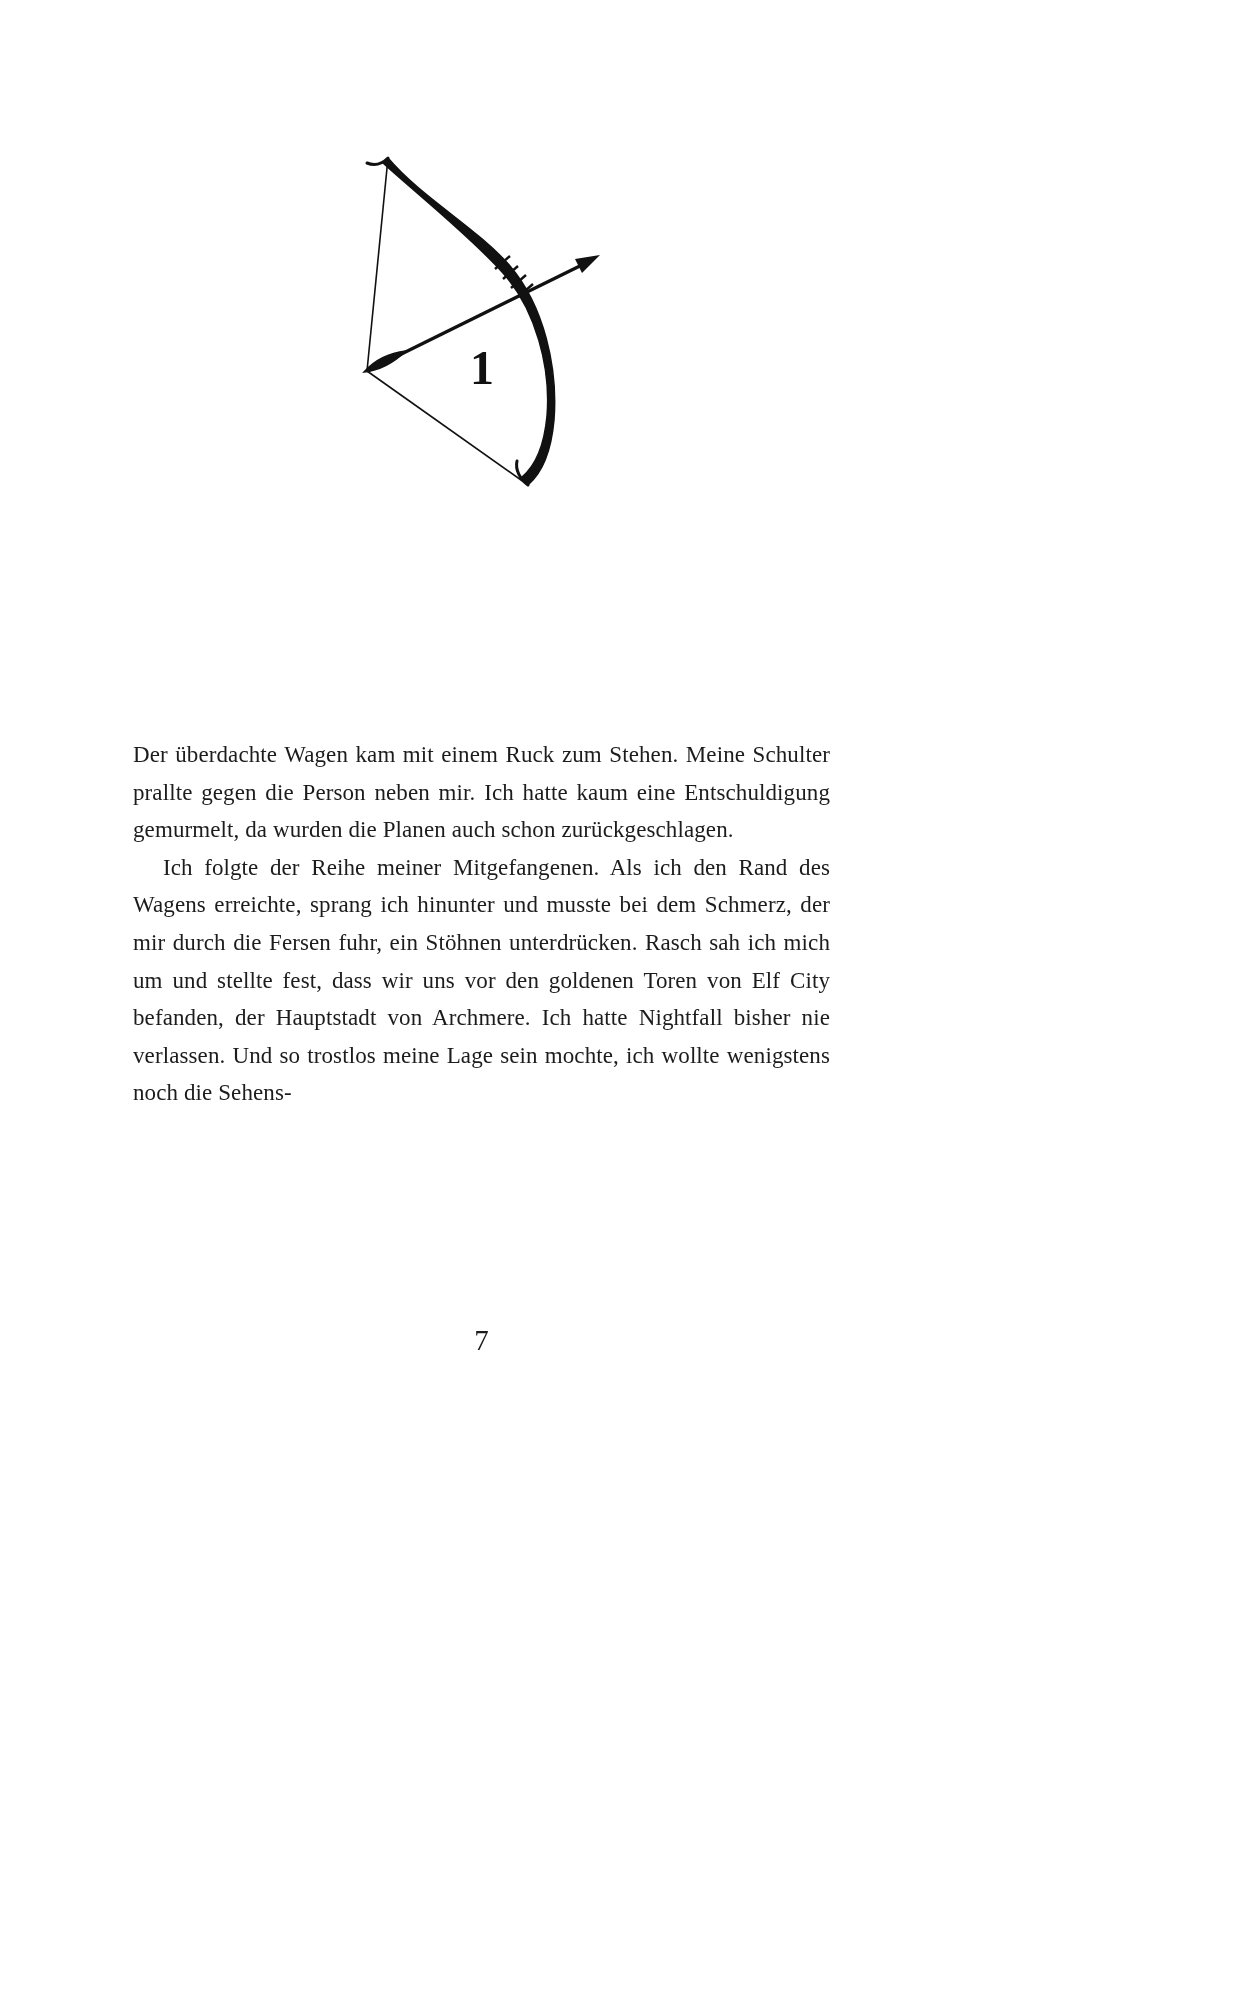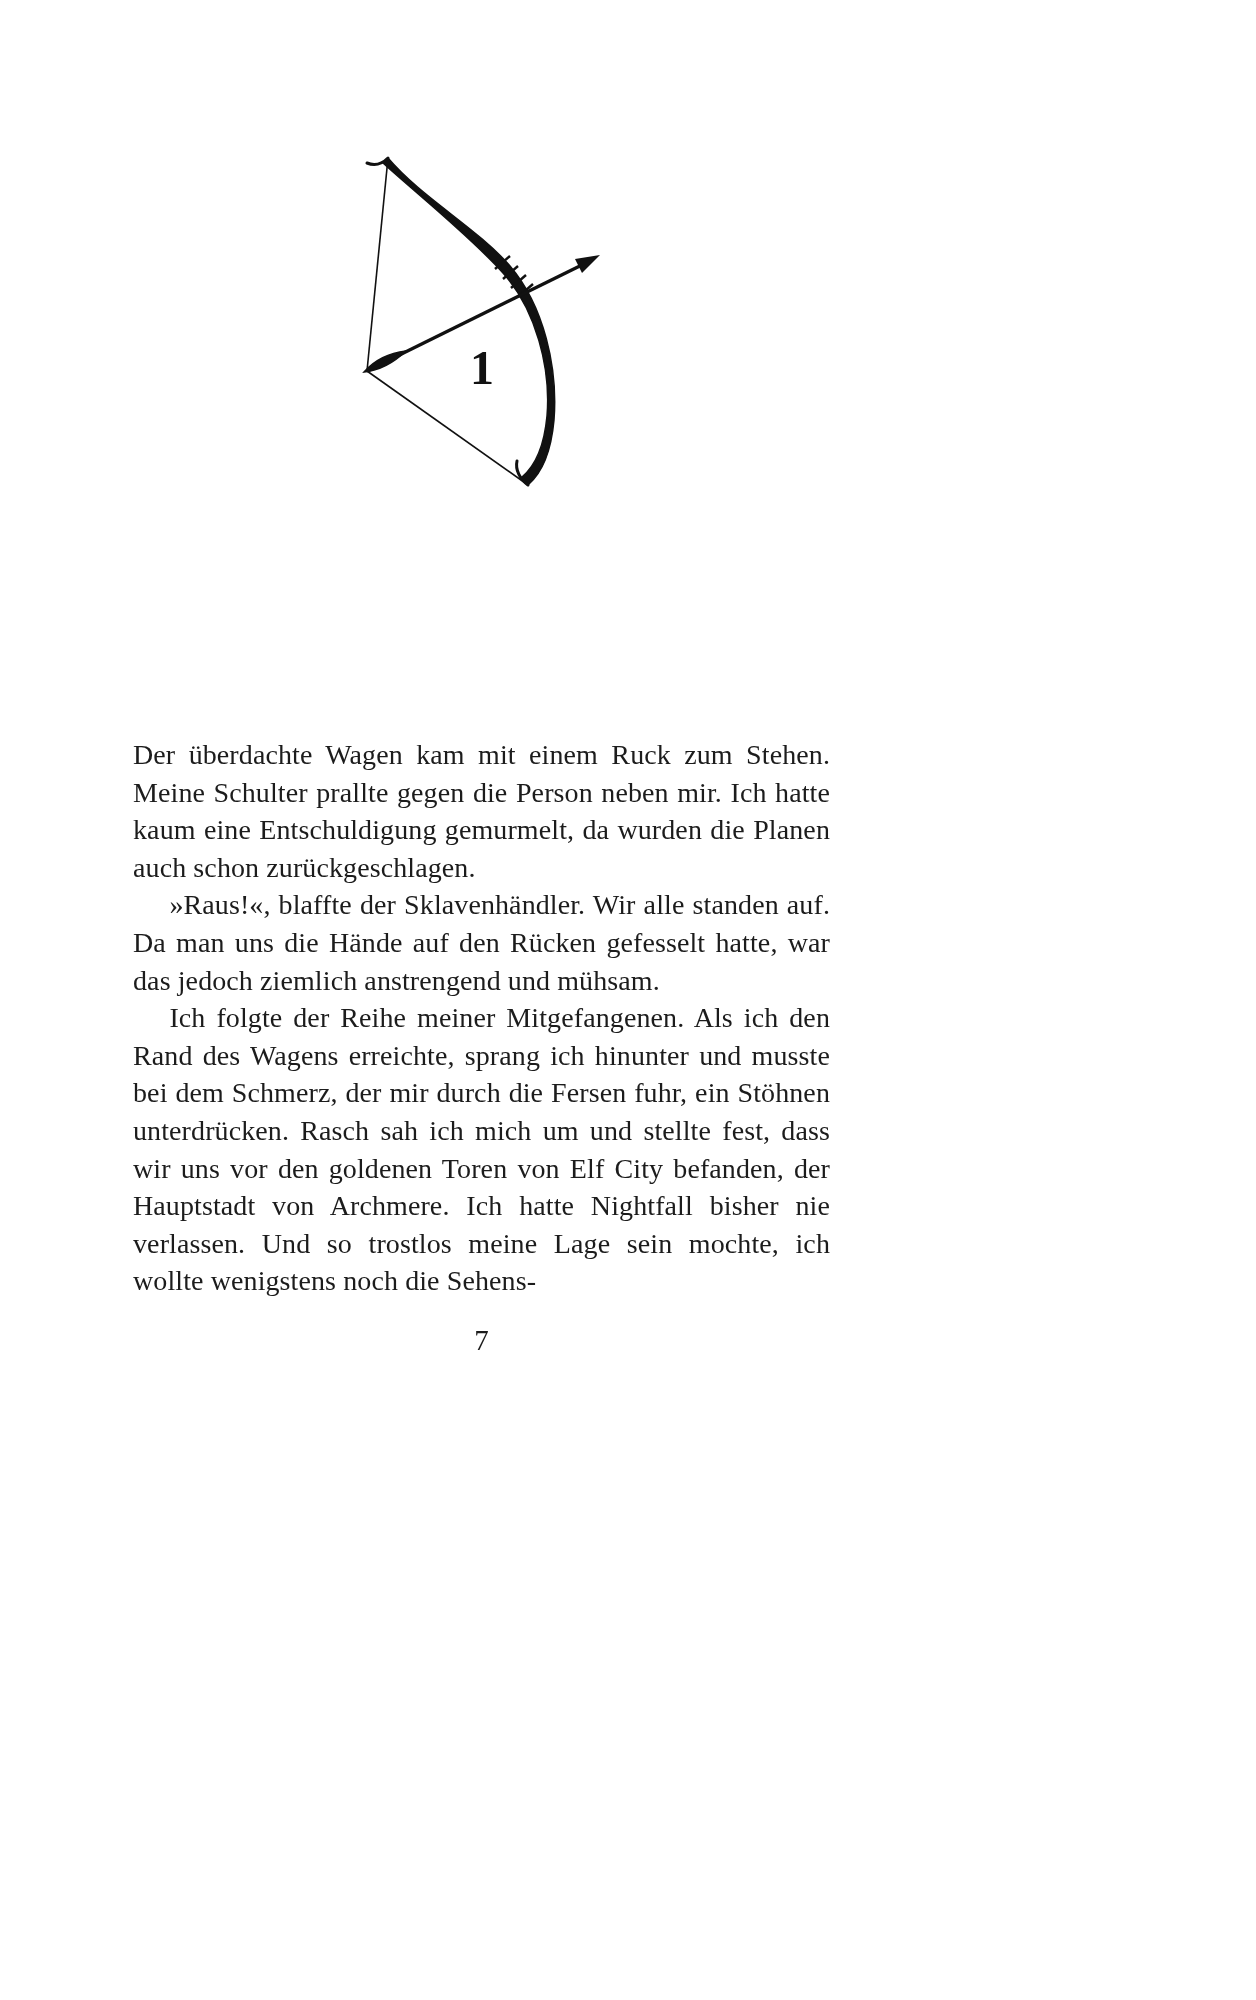--- a/index.html
+++ b/index.html
@@ -34,21 +34,21 @@
     font-size: 48px;
     font-weight: bold;
     color: #111;
     line-height: 1;
   }
   .text-block {
     position: absolute;
     left: 133px;
     top: 736px;
     width: 697px;
-    font-size: 28px;
+    font-size: 23px;
     line-height: 37.6px;
     text-align: justify;
     color: #1c1c1c;
     letter-spacing: 0.1px;
   }
   .text-block p { margin: 0; }
   .text-block p + p { text-indent: 1.3em; }
   .page-number {
     position: absolute;
     left: 133px;
@@ -91,19 +91,18 @@
 
       <polygon points="248,107 230,125 223,111" fill="#111"></polygon>
 
       <path d="M12,224 Q28,206 54,203 Q34,222 12,224 Z" fill="#111" stroke="#111" stroke-width="1.5"></path>
     </svg>
     <div class="chapter-num">1</div>
   </div>
 
   <div class="text-block">
     <p>Der überdachte Wagen kam mit einem Ruck zum Stehen. Meine Schulter prallte gegen die Person neben mir. Ich hatte kaum eine Entschuldigung gemurmelt, da wurden die Planen auch schon zurückgeschlagen.</p>
-    <p>»Raus!«, blaffte der Sklavenhändler. Wir alle standen auf. Da man uns die Hände auf den Rücken gefesselt hatte, war das jedoch ziemlich anstrengend und mühsam.</p>
     <p>Ich folgte der Reihe meiner Mitgefangenen. Als ich den Rand des Wagens erreichte, sprang ich hinunter und musste bei dem Schmerz, der mir durch die Fersen fuhr, ein Stöhnen unterdrücken. Rasch sah ich mich um und stellte fest, dass wir uns vor den goldenen Toren von Elf City befanden, der Hauptstadt von Archmere. Ich hatte Nightfall bisher nie verlassen. Und so trostlos meine Lage sein mochte, ich wollte wenigstens noch die Sehens-</p>
   </div>
 
   <div class="page-number">7</div>
 
 </div>
 
 </body></html>

